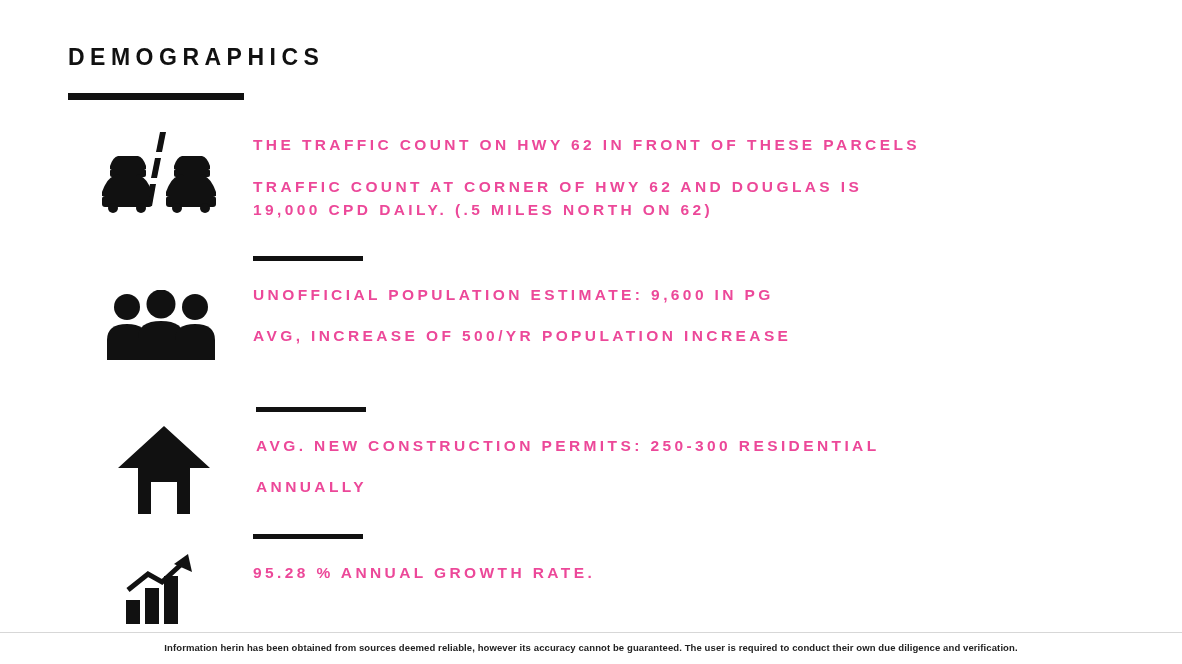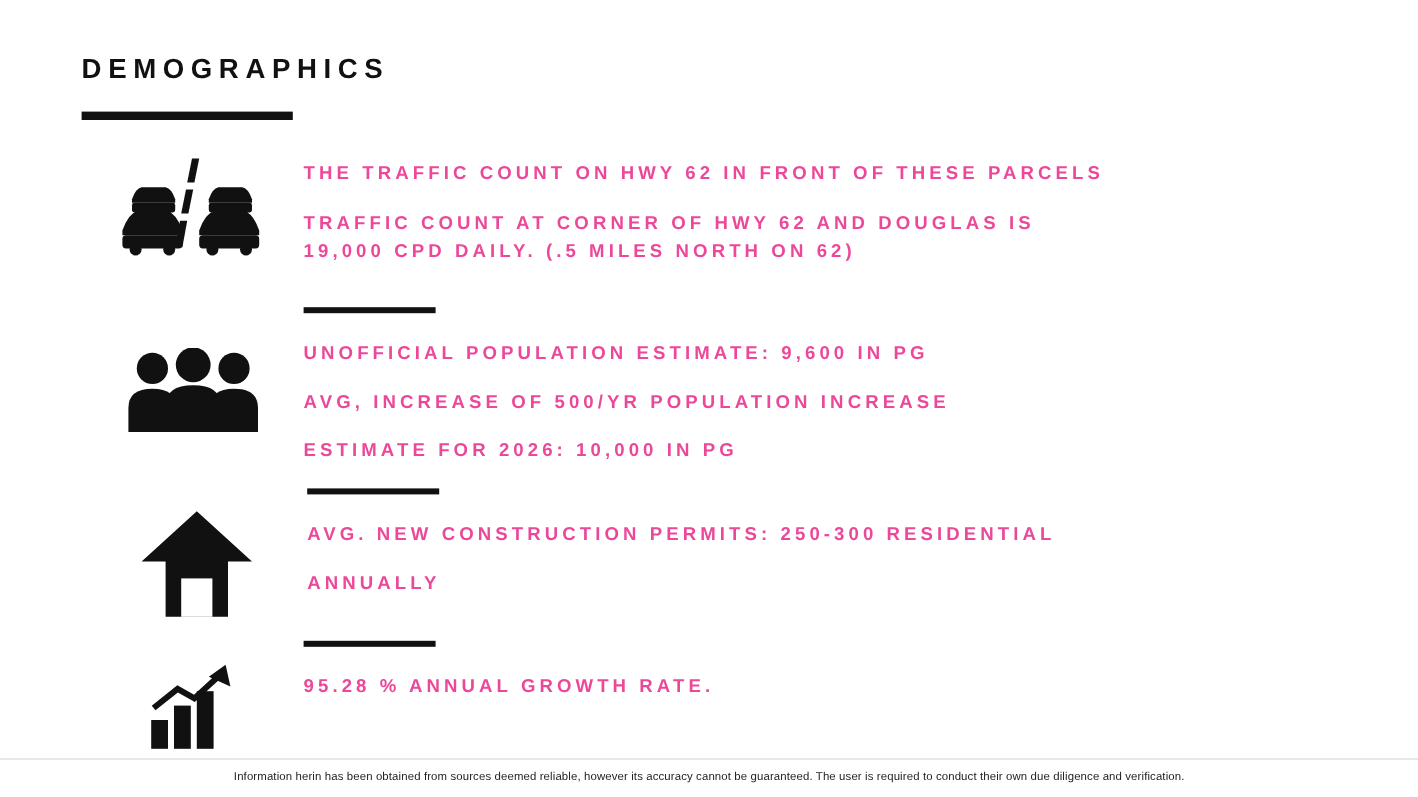--- a/index.html
+++ b/index.html
@@ -103,20 +103,21 @@
   }
   .footer-text {
     position: absolute;
     left: 0;
     top: 642px;
     width: 1182px;
     text-align: center;
     font-size: 9.5px;
     letter-spacing: 0.1px;
     color: #222222;
+    font-weight: bold;
   }
 
   
   .icon-svg { display: block; }
 </style>
 </head>
 <body>
 
 <div class="page">
 
@@ -185,21 +186,20 @@
           <path d="M33,70 v-22 q0,-17 23,-17 q23,0 23,17 v22 z"></path>
           <circle cx="90" cy="17" r="13"></circle>
           <path d="M70,70 v-20 q0,-16 20,-16 q20,0 20,16 v20 z"></path>
         </g>
       </svg>
     </div>
     <div class="text-cell">
       <div class="divider"></div>
       <div class="line line-sp">UNOFFICIAL POPULATION ESTIMATE: 9,600 IN PG</div>
       <div class="line line-sp">AVG, INCREASE OF 500/YR POPULATION INCREASE</div>
-      <div class="line">ESTIMATE FOR 2026: 10,000 IN PG</div>
     </div>
   </div>
 
   <div class="row" id="row-construction">
     <div class="icon-cell">
       <svg class="icon-svg" width="92" height="92" viewBox="0 0 92 92" xmlns="http://www.w3.org/2000/svg" aria-hidden="true" style="margin-top:17px;">
         <g fill="#111111">
           <path d="M46,2 L92,44 H72 V90 H20 V44 H0 Z"></path>
         </g>
         <rect x="33" y="58" width="26" height="32" fill="#ffffff"></rect>

